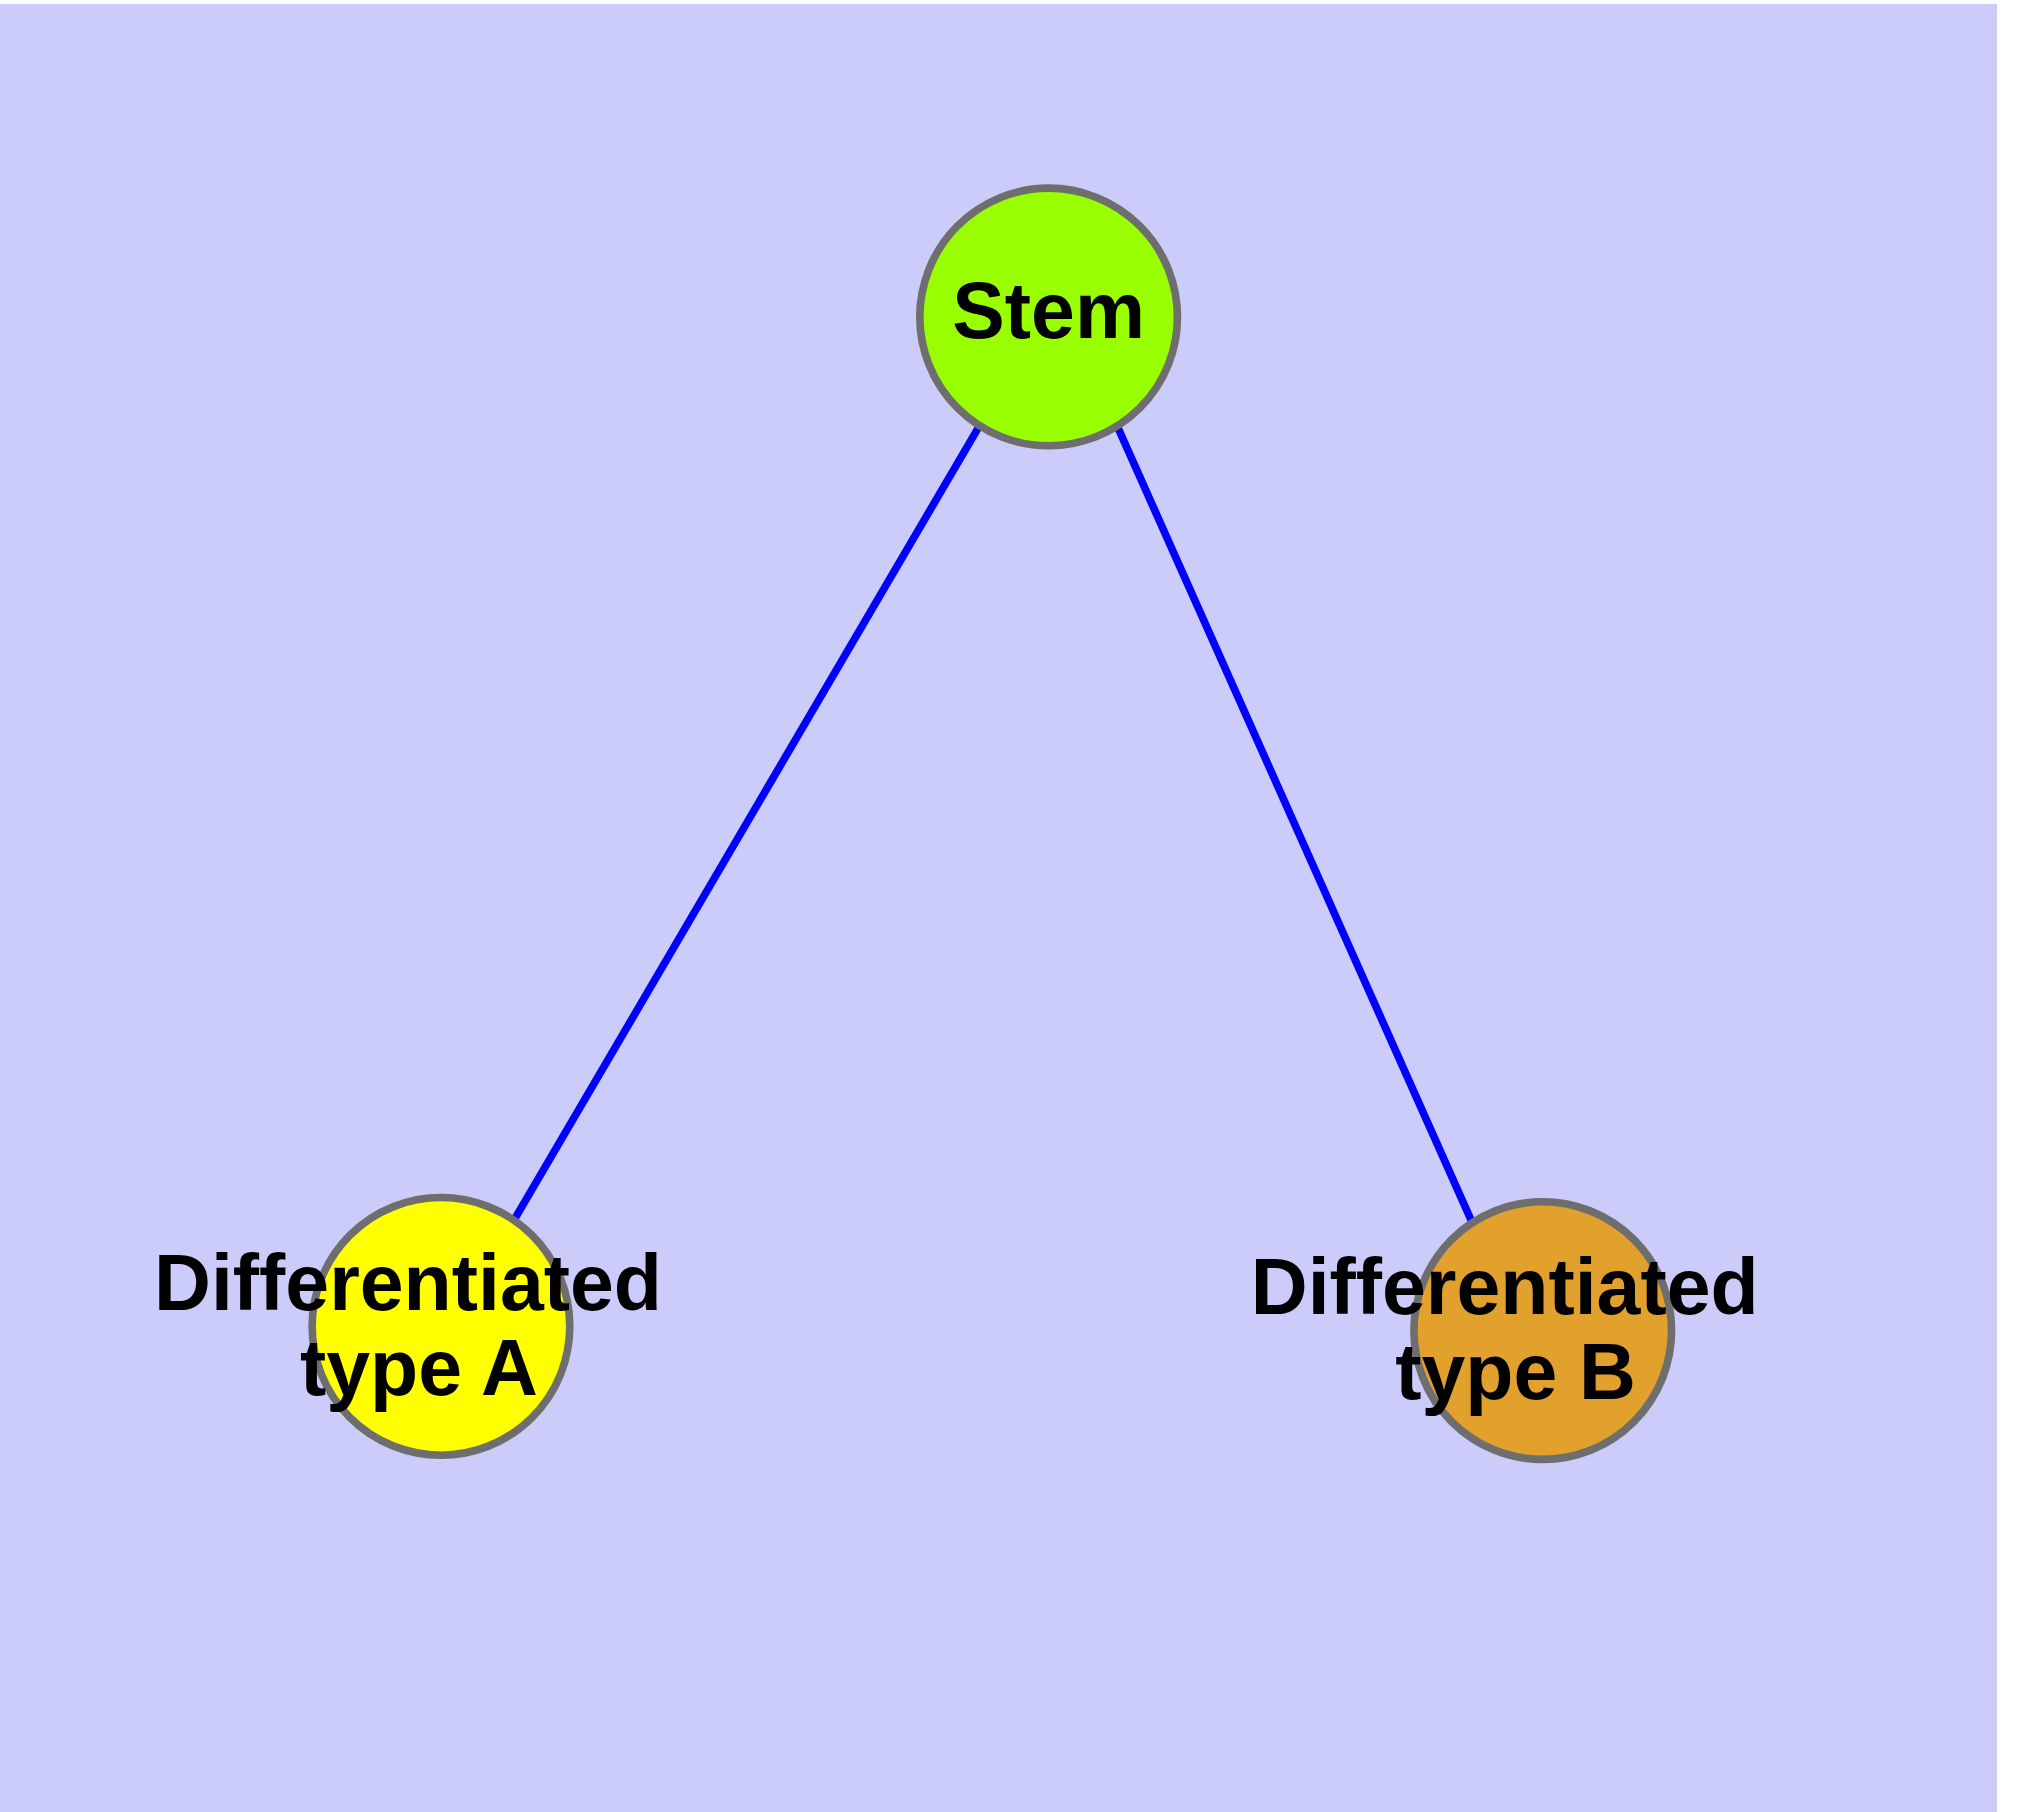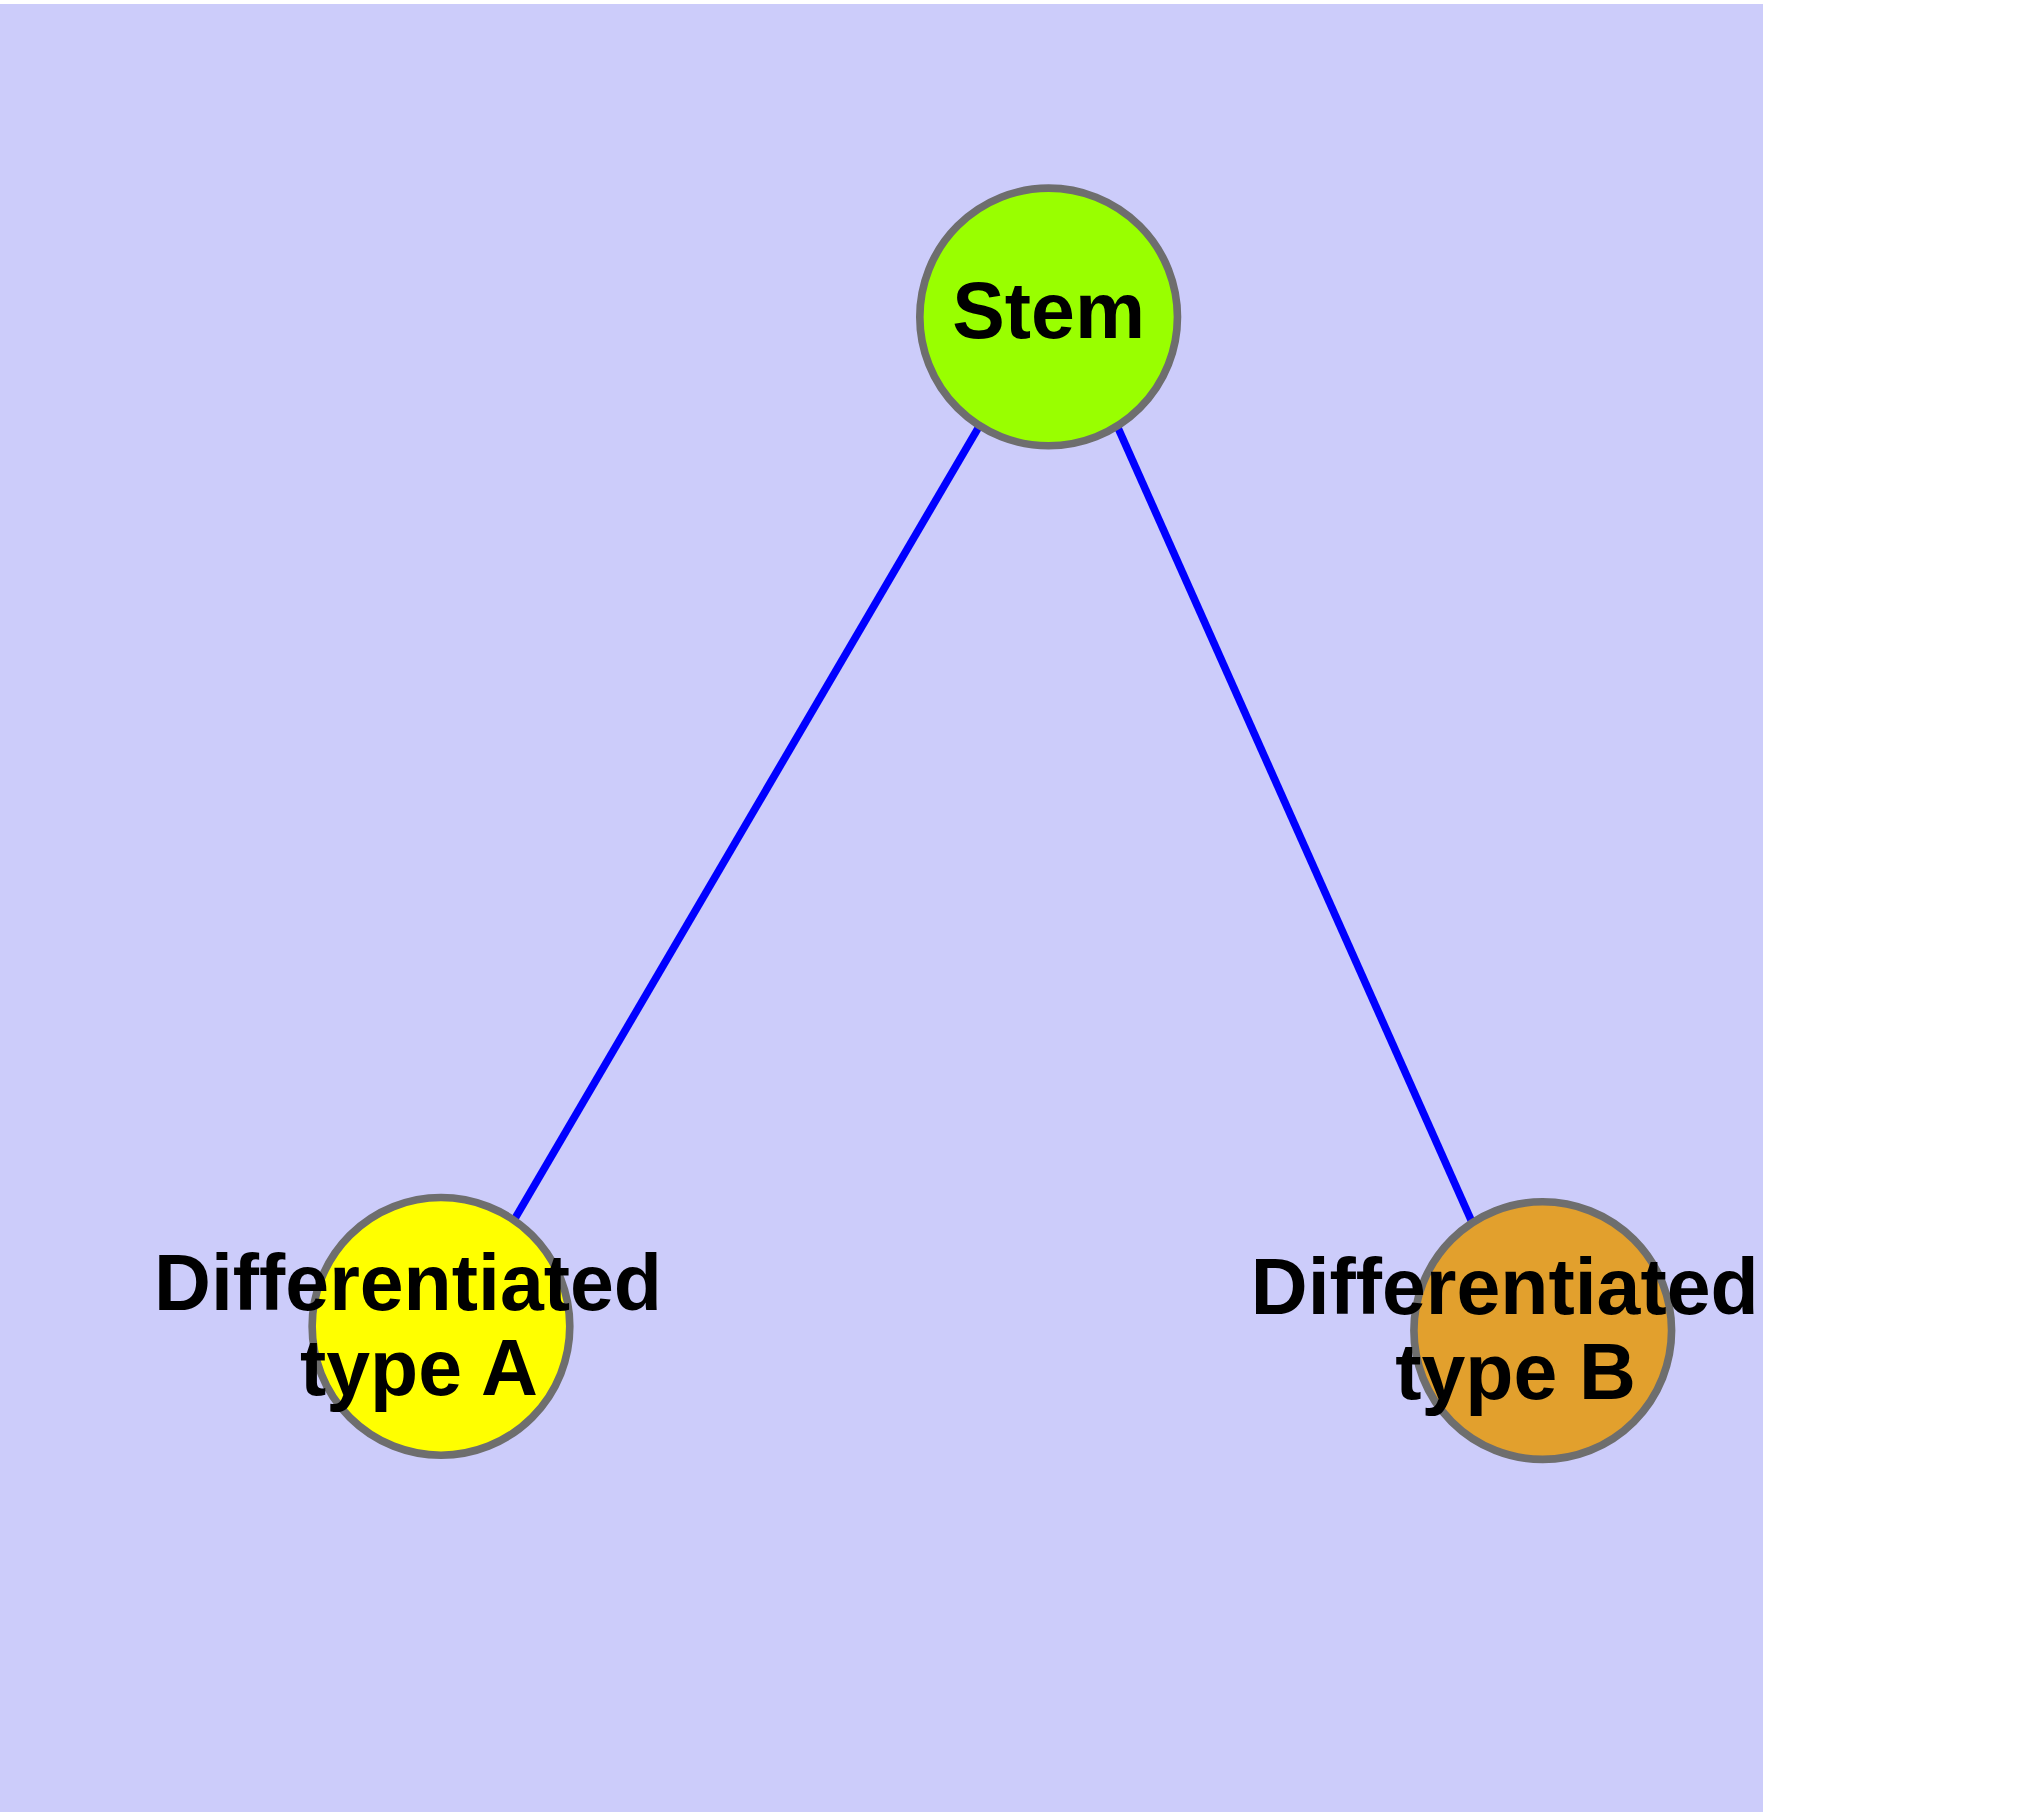--- a/index.html
+++ b/index.html
@@ -3,21 +3,21 @@
 <meta charset="utf-8">
 <title>Cell Differentiation Graph</title>
 <style>
   html, body {
     margin: 0;
     padding: 0;
     background: #ffffff;
   }
   #canvas {
     position: relative;
-    width: 1763px;
+    width: 1997px;
     height: 1812px;
     background: #ffffff;
     overflow: hidden;
     font-family: "Liberation Sans", "DejaVu Sans", sans-serif;
   }
   #plot-area {
     position: absolute;
     left: 0;
     top: 4.2px;
     width: 2021px;

